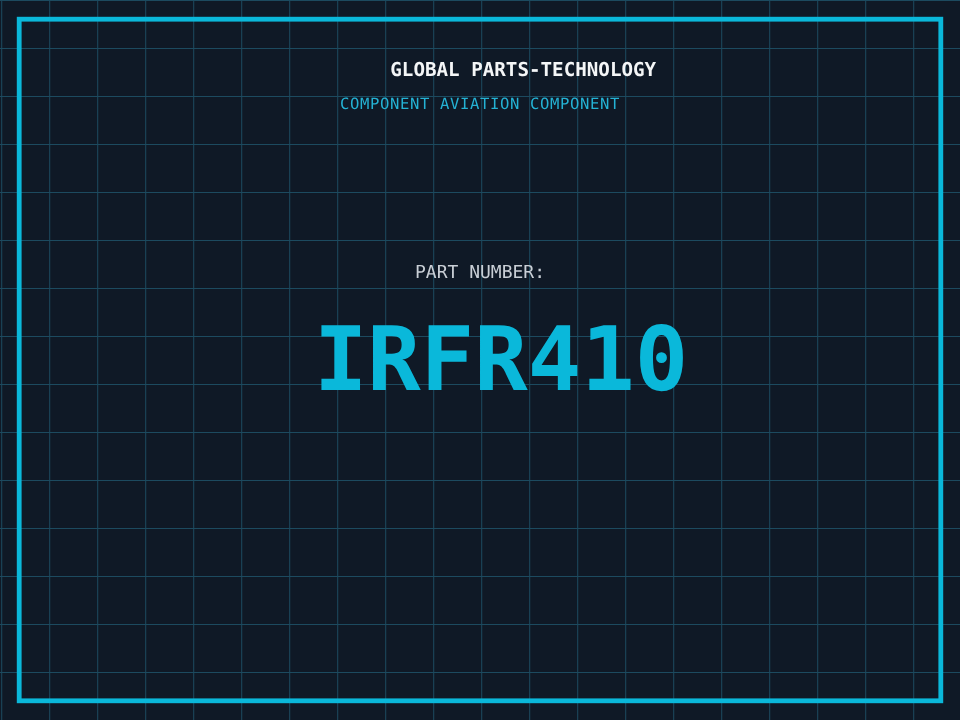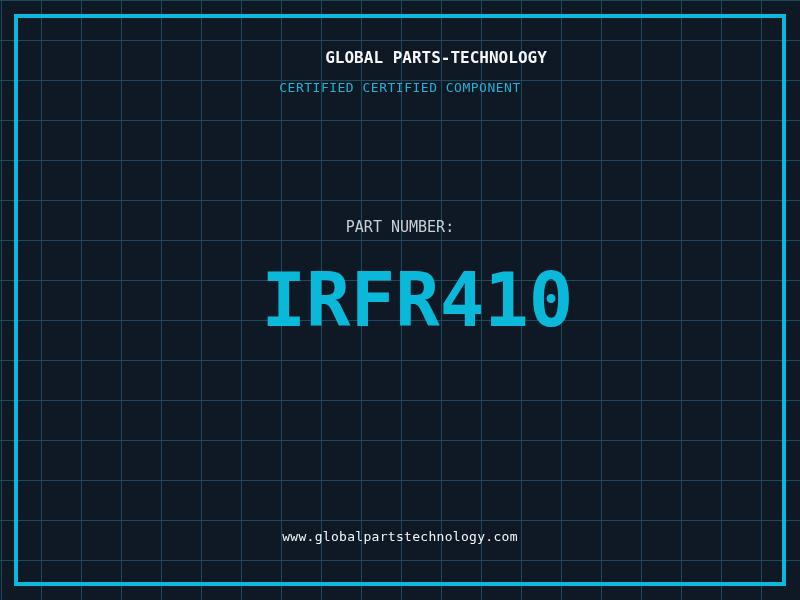--- a/index.html
+++ b/index.html
@@ -77,17 +77,16 @@
     letter-spacing: 0.3px;
     color: var(--white);
   }
 </style>
 </head>
 <body>
 
 <div class="card">
   <div class="frame"></div>
   <div class="txt company">GLOBAL PARTS-TECHNOLOGY</div>
-  <div class="txt tagline">CERTIFIED CERTIFIED COMPONENT</div>
+  <div class="txt tagline">COMPONENT AVIATION COMPONENT</div>
   <div class="txt part-label">PART NUMBER:</div>
   <div class="txt part-number">IRFR410</div>
-  <div class="txt website">www.globalpartstechnology.com</div>
 </div>
 
 </body></html>

